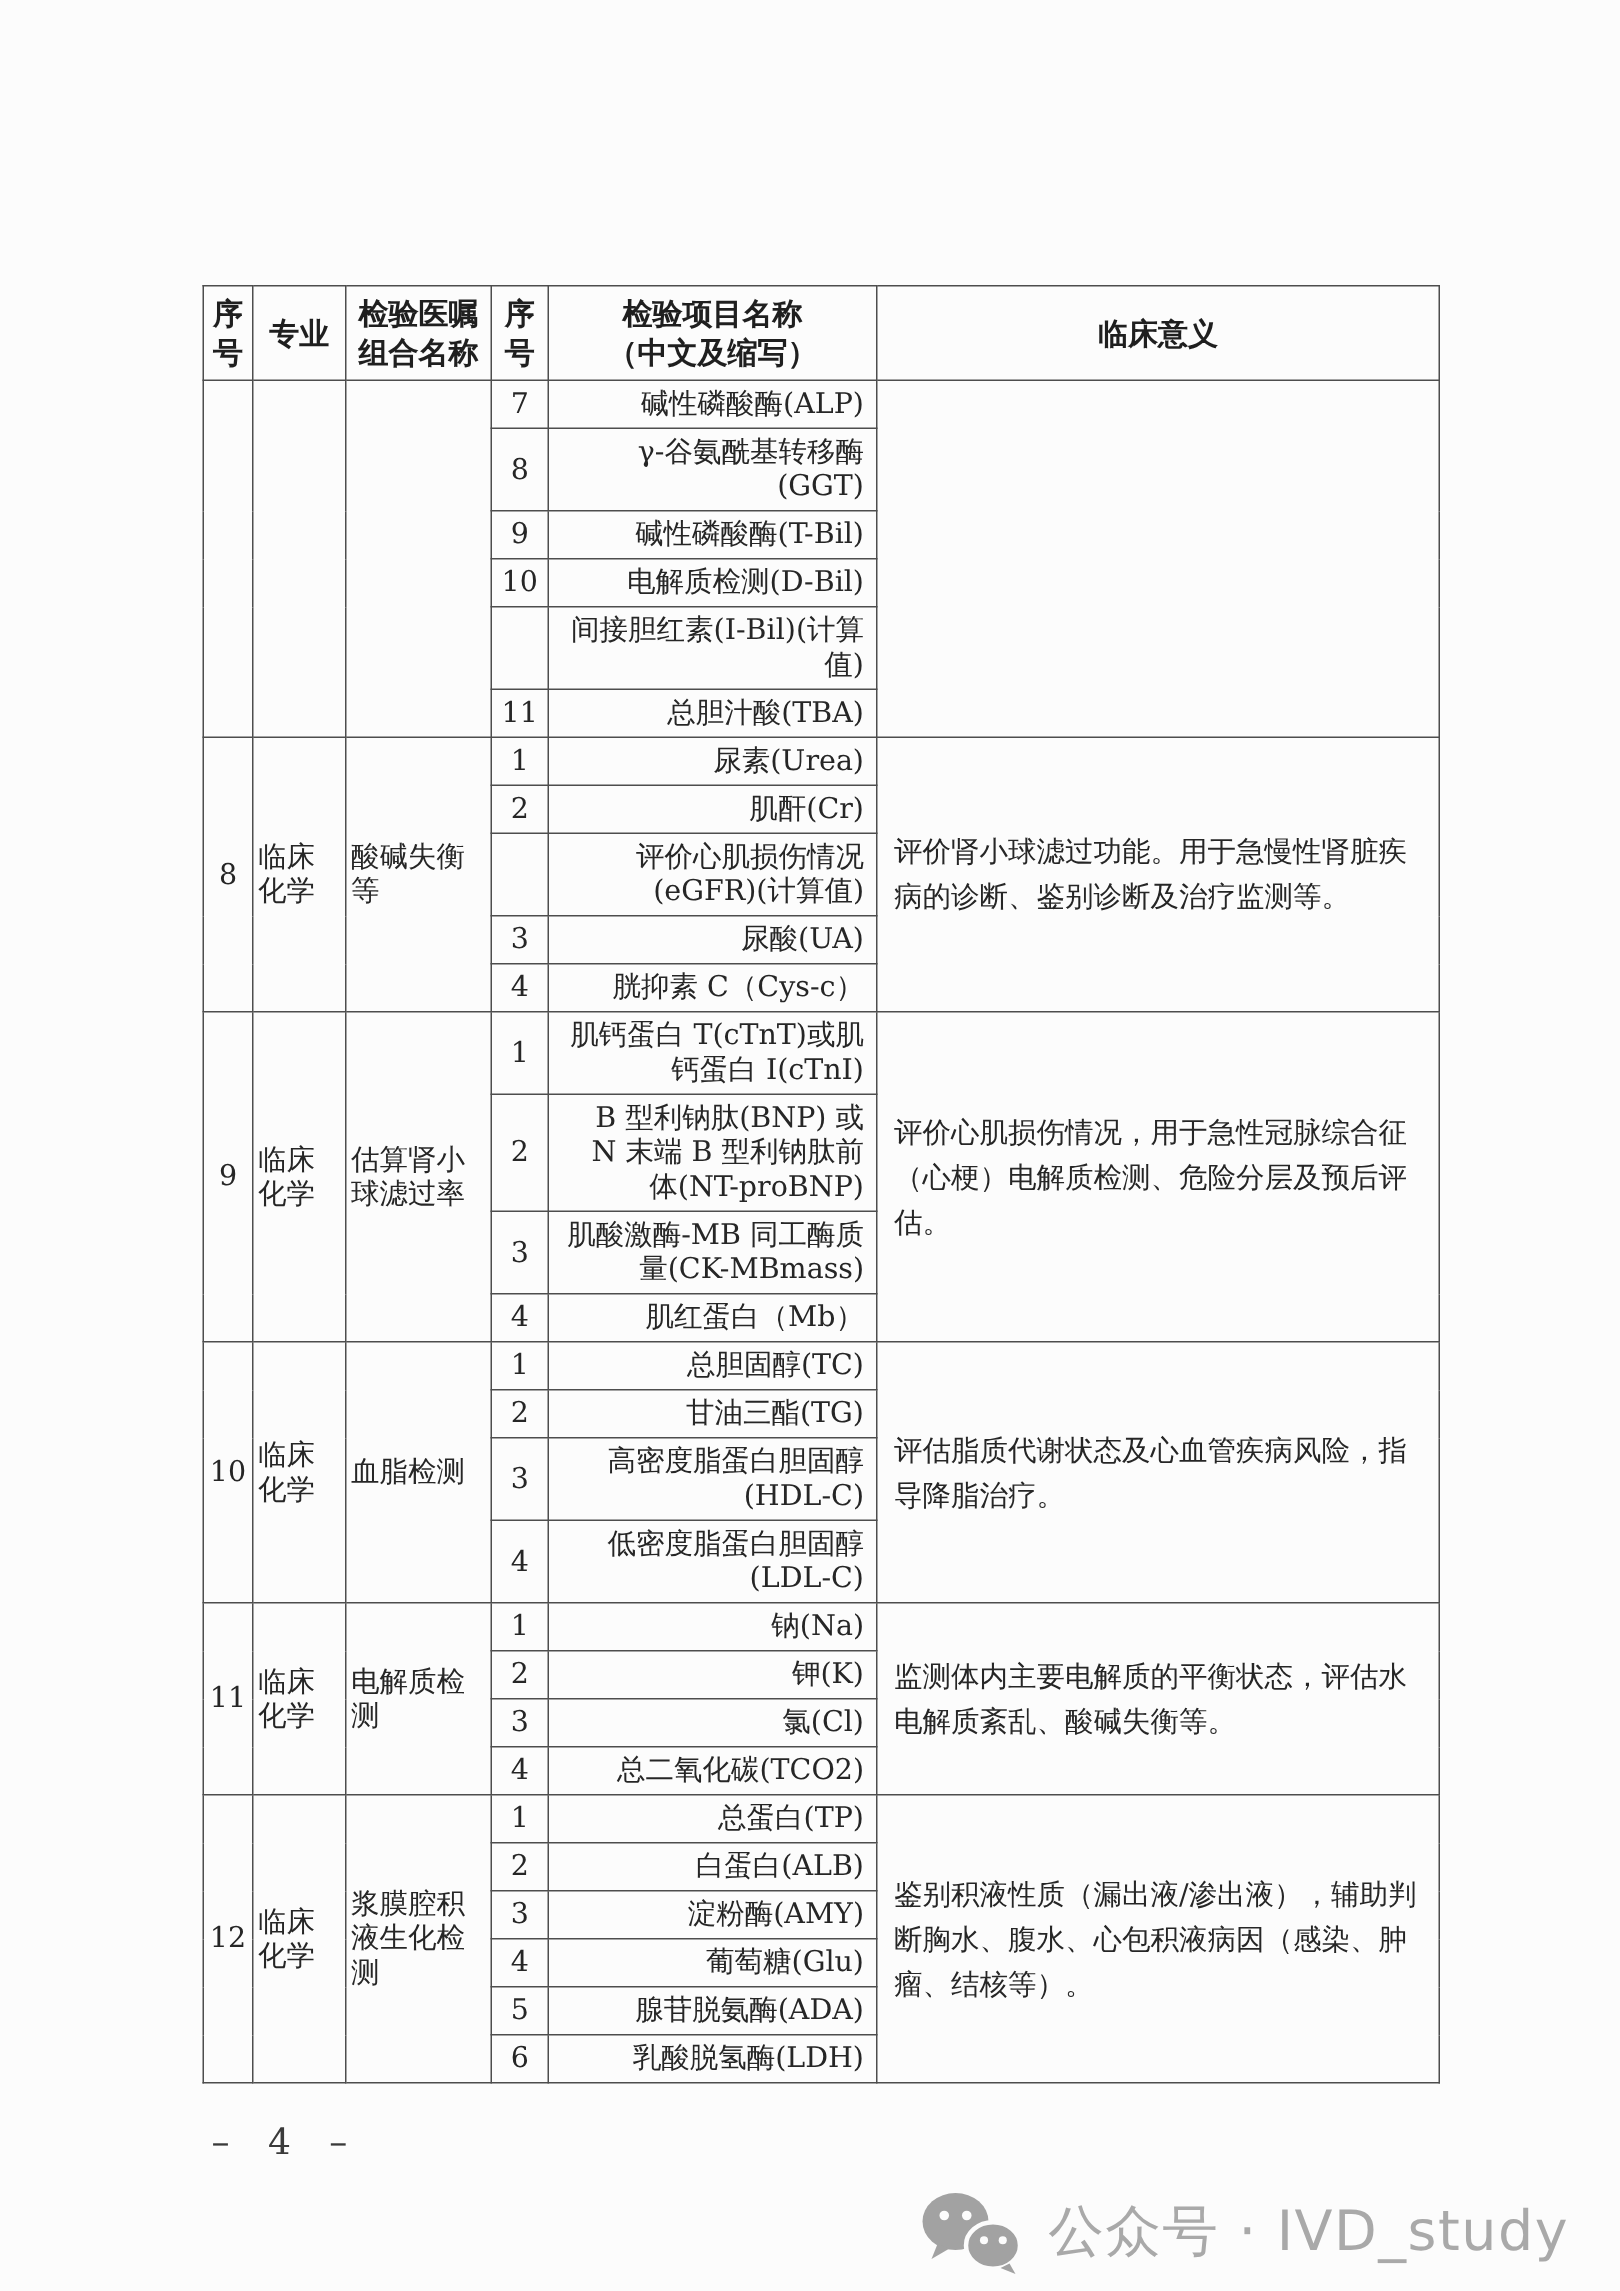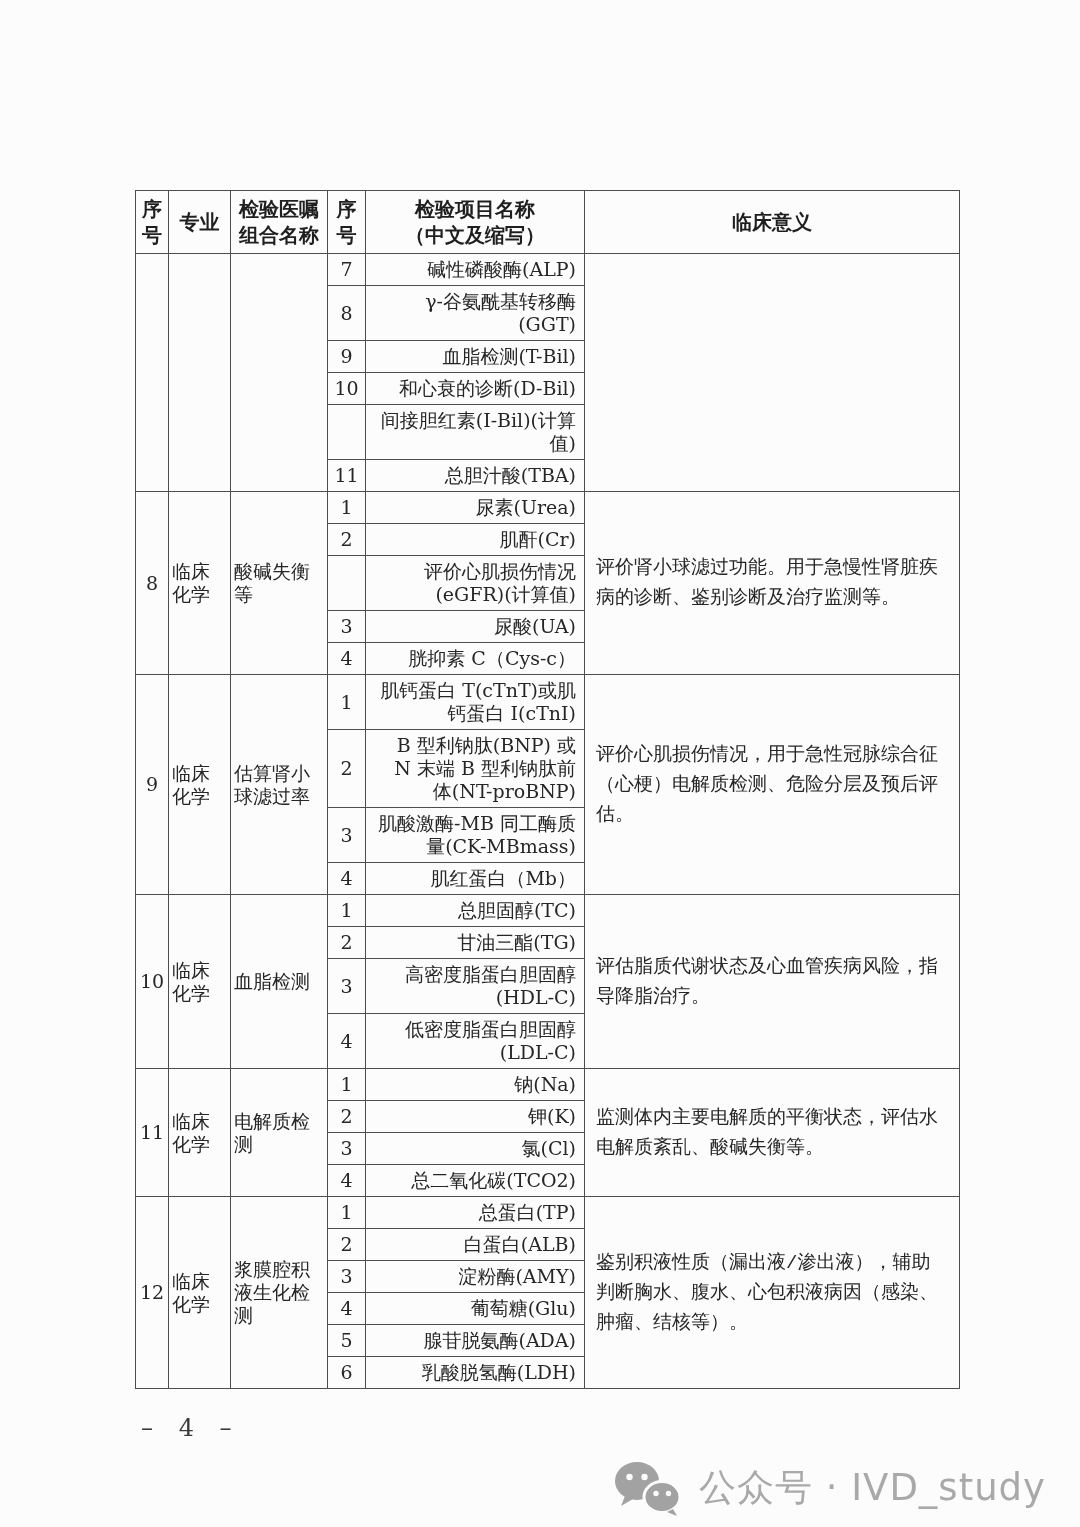--- a/index.html
+++ b/index.html
@@ -39,21 +39,21 @@
   }
   .doc-table td{
     font-size:19px;
     line-height:23px;
     padding:4px 6px;
     color:#262626;
   }
   td.c-seq,td.c-no{ text-align:center; padding-left:2px; padding-right:2px; }
   td.c-spec,td.c-panel{ padding-left:3px; padding-right:3px; }
   td.c-name{ text-align:right; padding-left:11px; padding-right:8px; }
-  td.c-sig{ text-align:left; padding:6px 11px; line-height:30px;font-family:Liberation Mono, monospace; }
+  td.c-sig{ text-align:left; padding:6px 11px; line-height:30px; }
   .page-num{
     position:absolute;
     left:141px;top:1414px;
     font-size:24px;
     letter-spacing:9px;
     color:#3a3a3a;
   }
   .watermark{
     position:absolute;
     right:34px;top:1460px;
@@ -102,25 +102,25 @@
           <td class="c-no">7</td>
           <td class="c-name">碱性磷酸酶(ALP)</td>
           <td class="c-sig" rowspan="6"></td>
         </tr>
         <tr>
           <td class="c-no">8</td>
           <td class="c-name">γ-谷氨酰基转移酶(GGT)</td>
         </tr>
         <tr>
           <td class="c-no">9</td>
-          <td class="c-name">血脂检测(T-Bil)</td>
+          <td class="c-name">碱性磷酸酶(T-Bil)</td>
         </tr>
         <tr>
           <td class="c-no">10</td>
-          <td class="c-name">和心衰的诊断(D-Bil)</td>
+          <td class="c-name">电解质检测(D-Bil)</td>
         </tr>
         <tr>
           <td class="c-no"></td>
           <td class="c-name">间接胆红素(I-Bil)(计算值)</td>
         </tr>
         <tr>
           <td class="c-no">11</td>
           <td class="c-name">总胆汁酸(TBA)</td>
         </tr>
         <tr>

